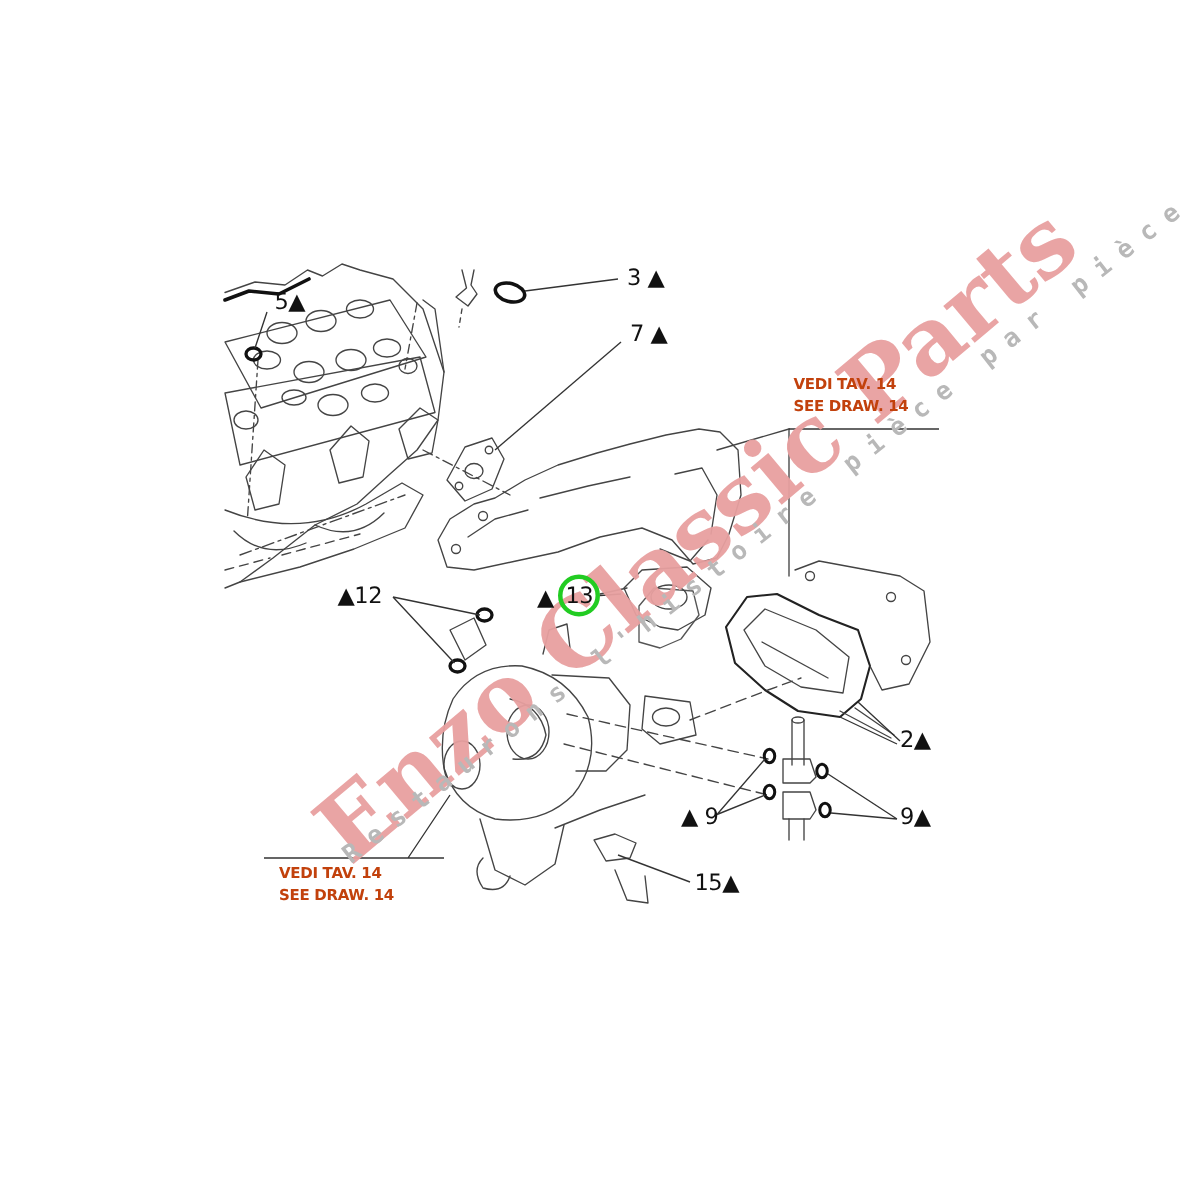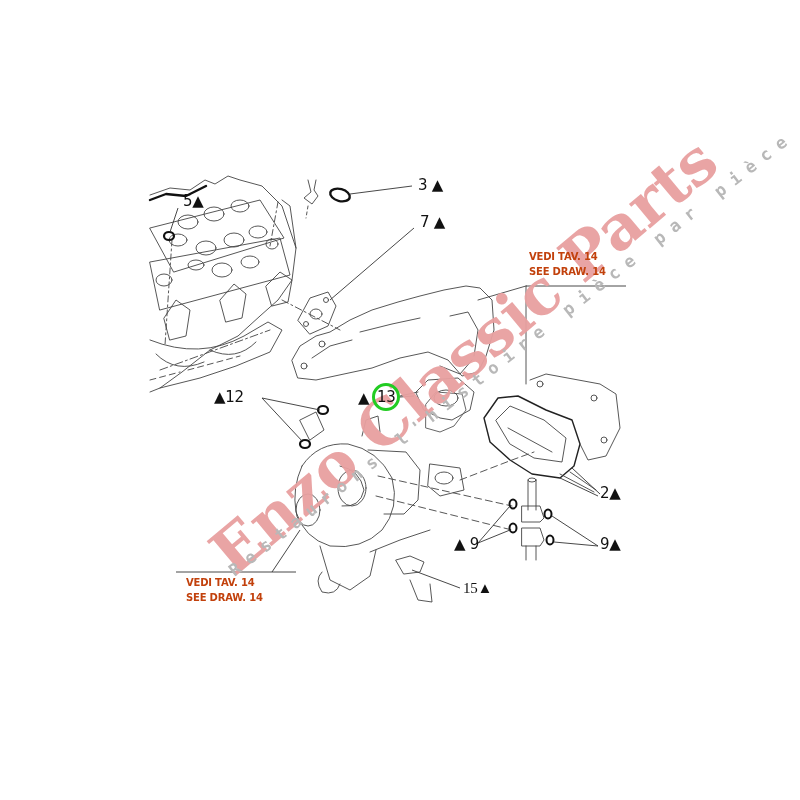--- a/index.html
+++ b/index.html
@@ -149,28 +149,28 @@
     <path d="M176 572 L296 572 M272 572 L300 530"></path>
   </g>
 </svg>
 
 <div class="wm-main" style="left:200px; top:538px; transform:rotate(-40deg); color:#e8a0a0; opacity:0.95;">Enzo Classic Parts</div>
 <div class="wm-sub" style="left:226px; top:566px; transform:rotate(-38deg); color:#b8b8b8;">Restaurons l'histoire pièce par pièce</div>
 
 <div class="callout" style="left:418px; top:178px;">3 ▲</div>
 <div class="callout" style="left:183px; top:194px;">5▲</div>
 <div class="callout" style="left:420px; top:215px;">7 ▲</div>
-<div class="callout" style="left:214px; top:390px;">▲12</div>
+<div class="callout" style="left:225px; top:390px;">▲12</div>
 <div class="callout" style="left:358px; top:391px;">▲</div>
 <div class="hl-ring" style="left:372px; top:383px; width:28px; height:28px; border:3px solid #22cc22;"></div>
 <div class="callout" style="left:377px; top:390px;">13</div>
 <div class="callout" style="left:600px; top:486px;">2▲</div>
 <div class="callout" style="left:454px; top:537px;">▲ 9</div>
 <div class="callout" style="left:600px; top:537px;">9▲</div>
-<div class="callout" style="left:463px; top:581px;font-family:Liberation Serif, serif;">15▲</div>
+<div class="callout" style="left:463px; top:581px;">15▲</div>
 
 <div class="ref" style="left:529px; top:249px;">
   <div>VEDI TAV. 14</div>
   <div>SEE DRAW. 14</div>
 </div>
 <div class="ref" style="left:186px; top:575px;">
   <div>VEDI TAV. 14</div>
   <div>SEE DRAW. 14</div>
 </div>
 

